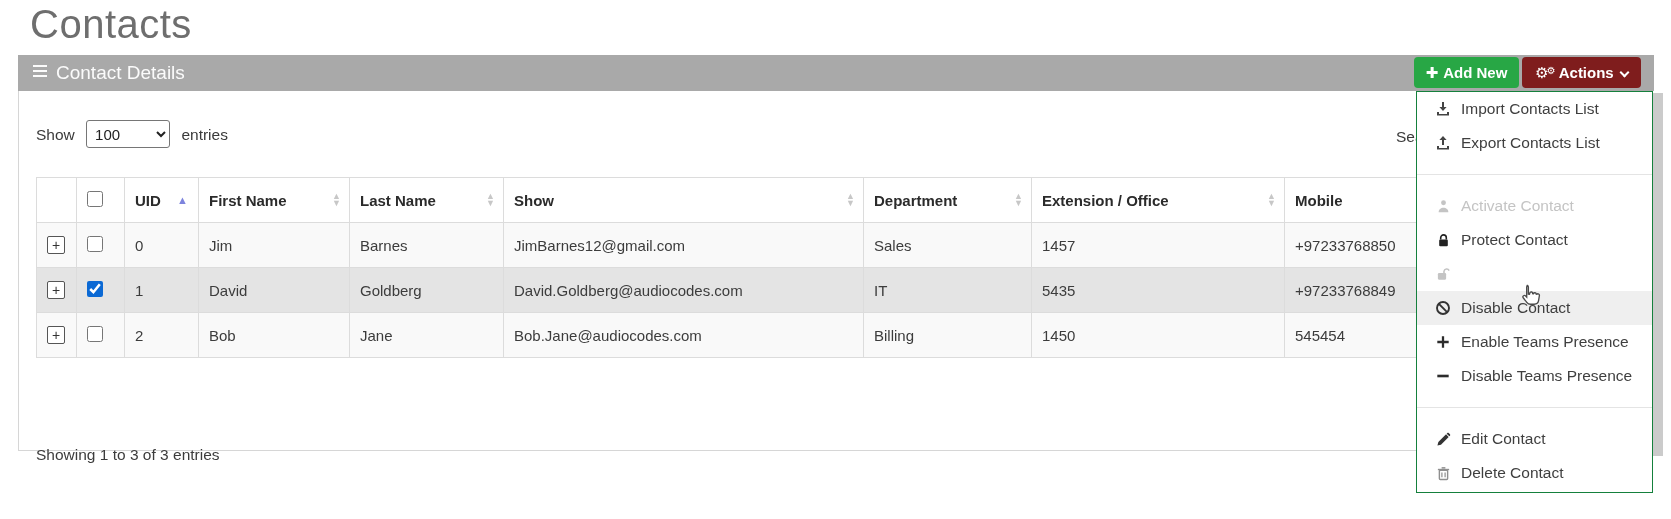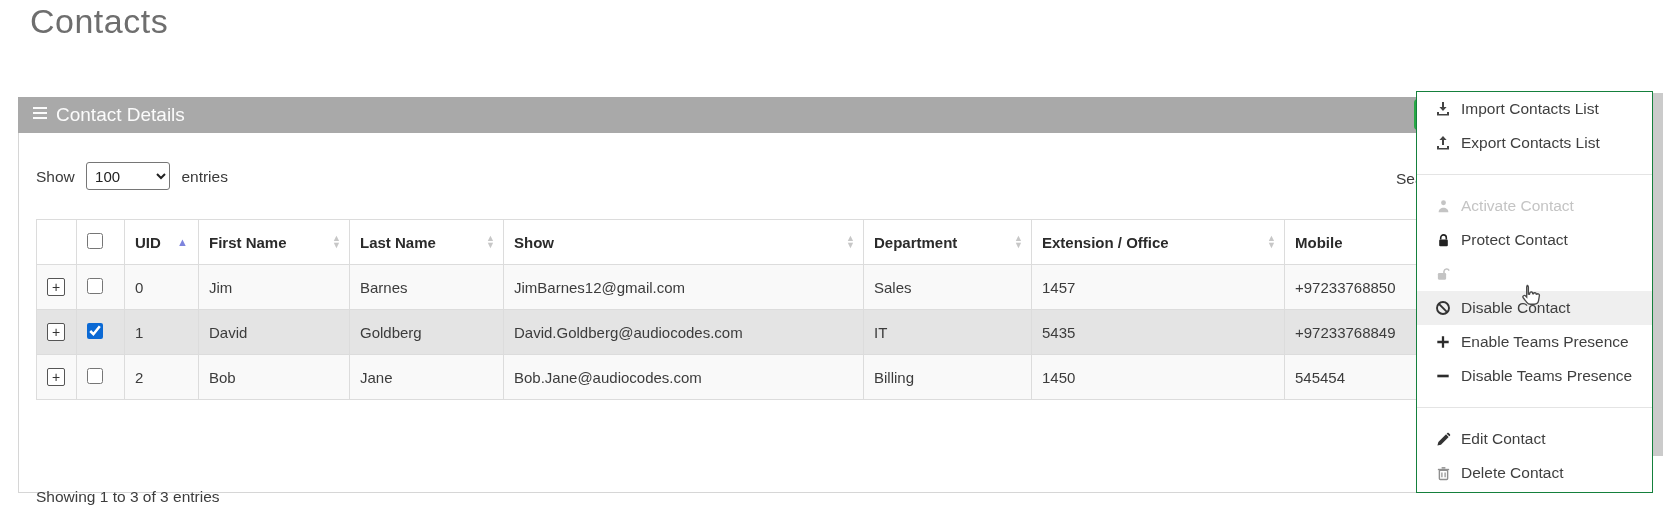--- a/index.html
+++ b/index.html
@@ -4,26 +4,26 @@
 <style>
   * { box-sizing: border-box; margin: 0; padding: 0; }
   html,body { background:#fff; }
   .page {
     position: relative; width: 1671px; height: 519px;
     font-family: "Liberation Sans", "DejaVu Sans", sans-serif;
     color:#3c3c3c; overflow: hidden; background:#fff;
   }
   .page-title {
     position:absolute; left:30px; top:2px;
-    font-size:34px; font-weight:300; color:#6e6e6e; letter-spacing:.5px;
+    font-size:40px; font-weight:300; color:#6e6e6e; letter-spacing:.5px;
   }
   
   .panel {
     position:absolute; left:18px; top:55px; width:1635px; height:396px;
-    background:#fff; border:1px solid #d6d6d6; border-top:none;margin-top:42px;
+    background:#fff; border:1px solid #d6d6d6; border-top:none;
   }
   .panel-header {
     position:absolute; left:-1px; top:0; width:1636px; height:36px;
     background:#a9a9a9;
   }
   .panel-title {
     position:absolute; left:15px; top:0; line-height:36px;
     color:#fbfbfb; font-size:19px; white-space:nowrap;
   }
   .hamburger { display:inline-block; vertical-align:-1px; margin-right:9px; }

